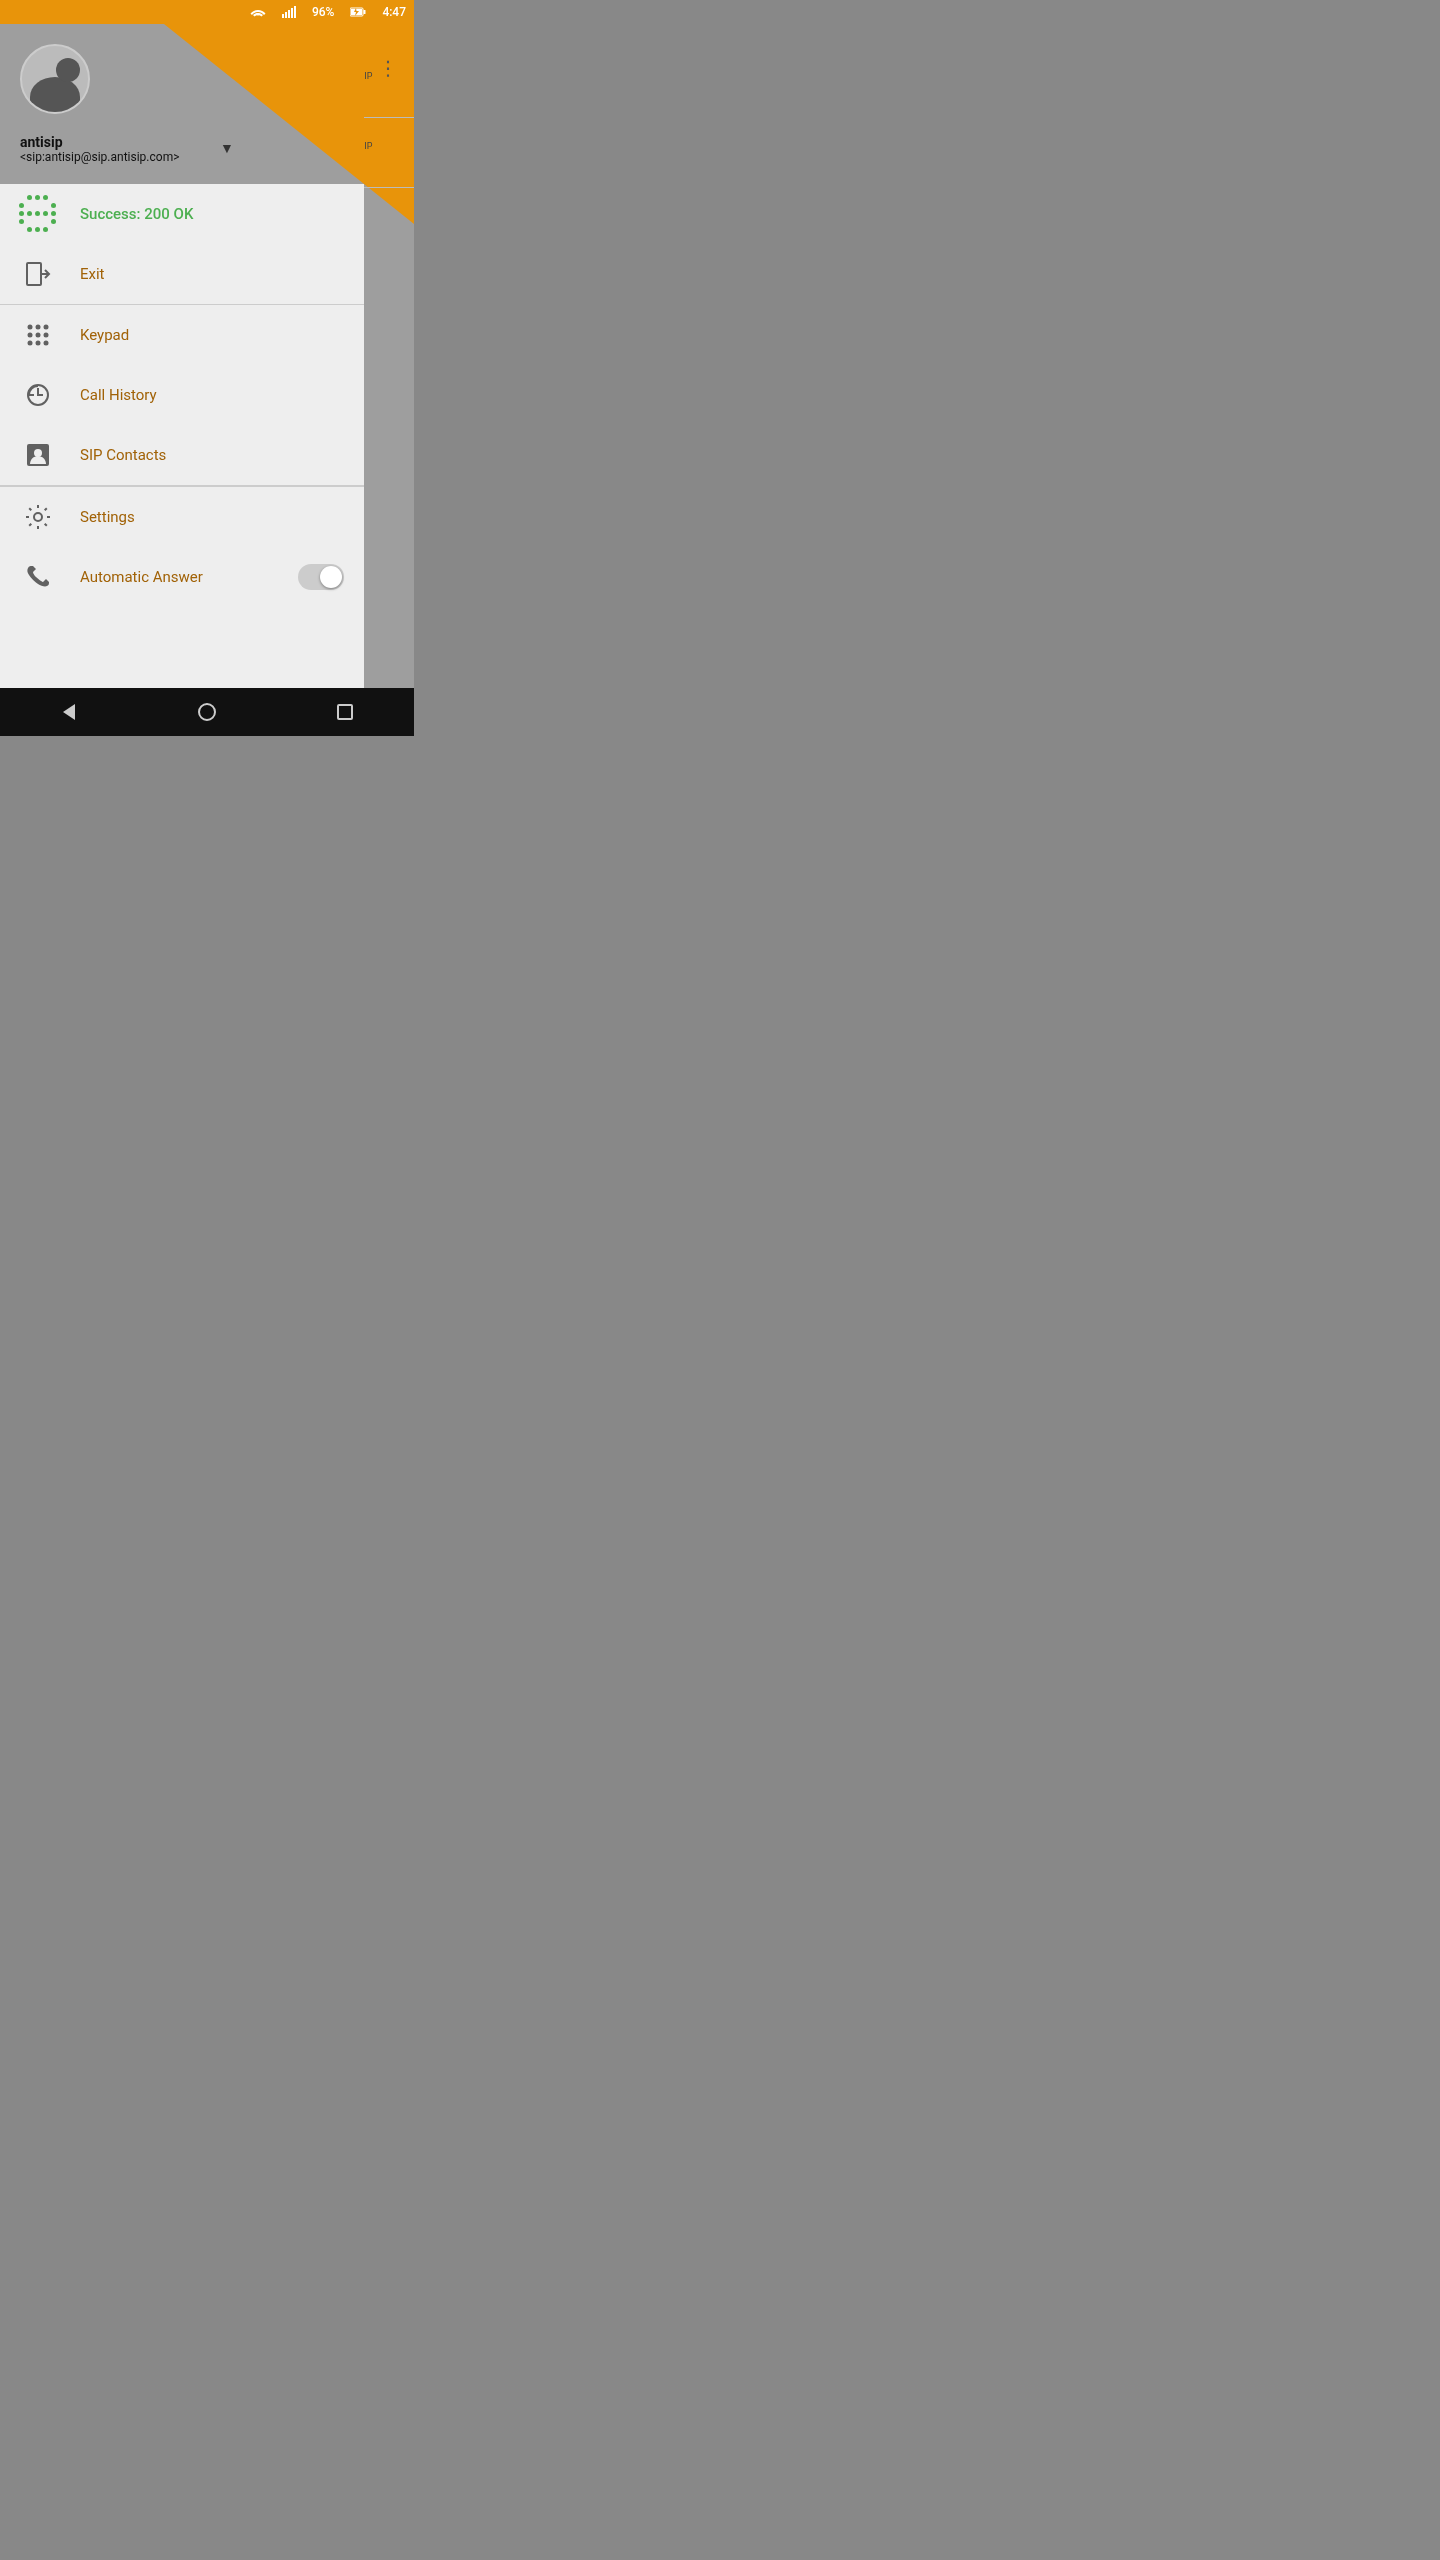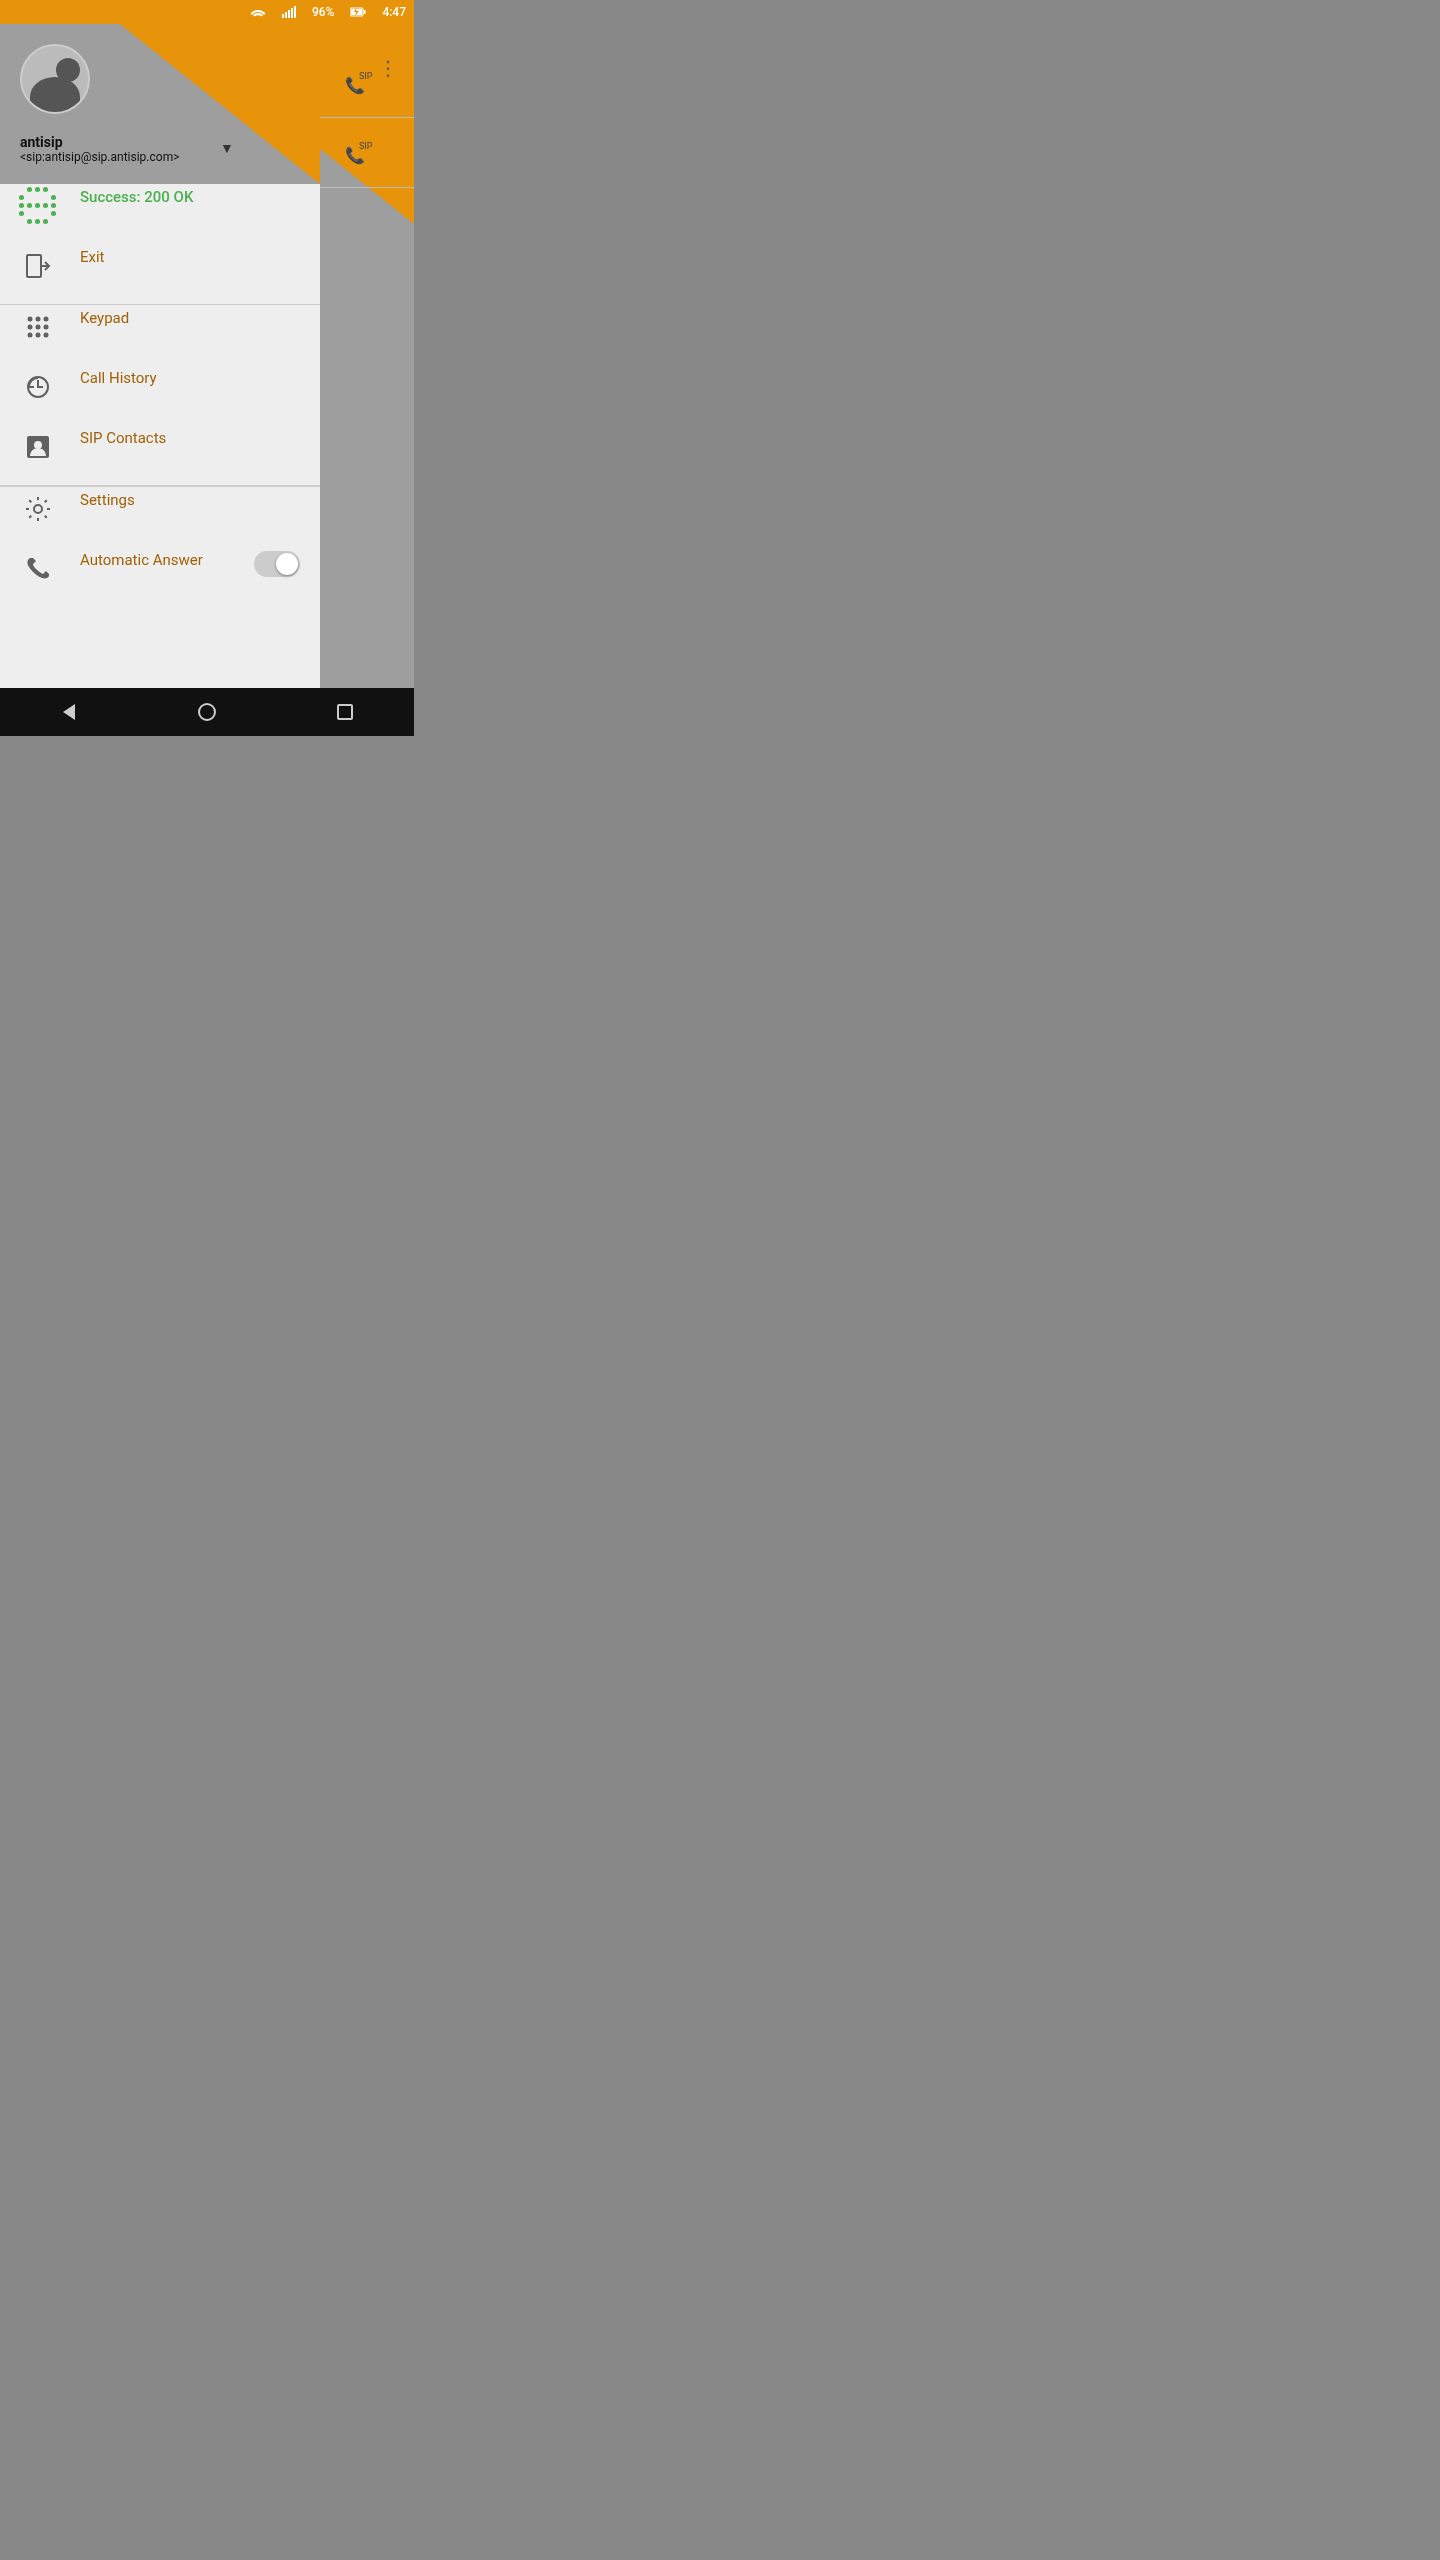--- a/index.html
+++ b/index.html
@@ -85,21 +85,21 @@
       color: #555;
       font-size: 20px;
       padding: 8px;
     }
 
     
     .drawer {
       position: absolute;
       top: 24px;
       left: 0;
-      width: 320px;
+      width: 364px;
       bottom: 48px;
       background: #eeeeee;
       z-index: 5;
       display: flex;
       flex-direction: column;
       overflow: hidden;
     }
 
     
     .drawer-header {
@@ -187,21 +187,22 @@
     
     .divider {
       height: 1px;
       background: #ccc;
       margin: 0;
     }
 
     
     .menu-item {
       display: flex;
-      padding: 4px 20px;
+      align-items: center;
+      padding: 12px 20px;
       height: 60px;
       cursor: pointer;
       background: #eeeeee;
       flex-shrink: 0;
     }
 
     .menu-item-icon {
       width: 36px;
       height: 36px;
       display: flex;

